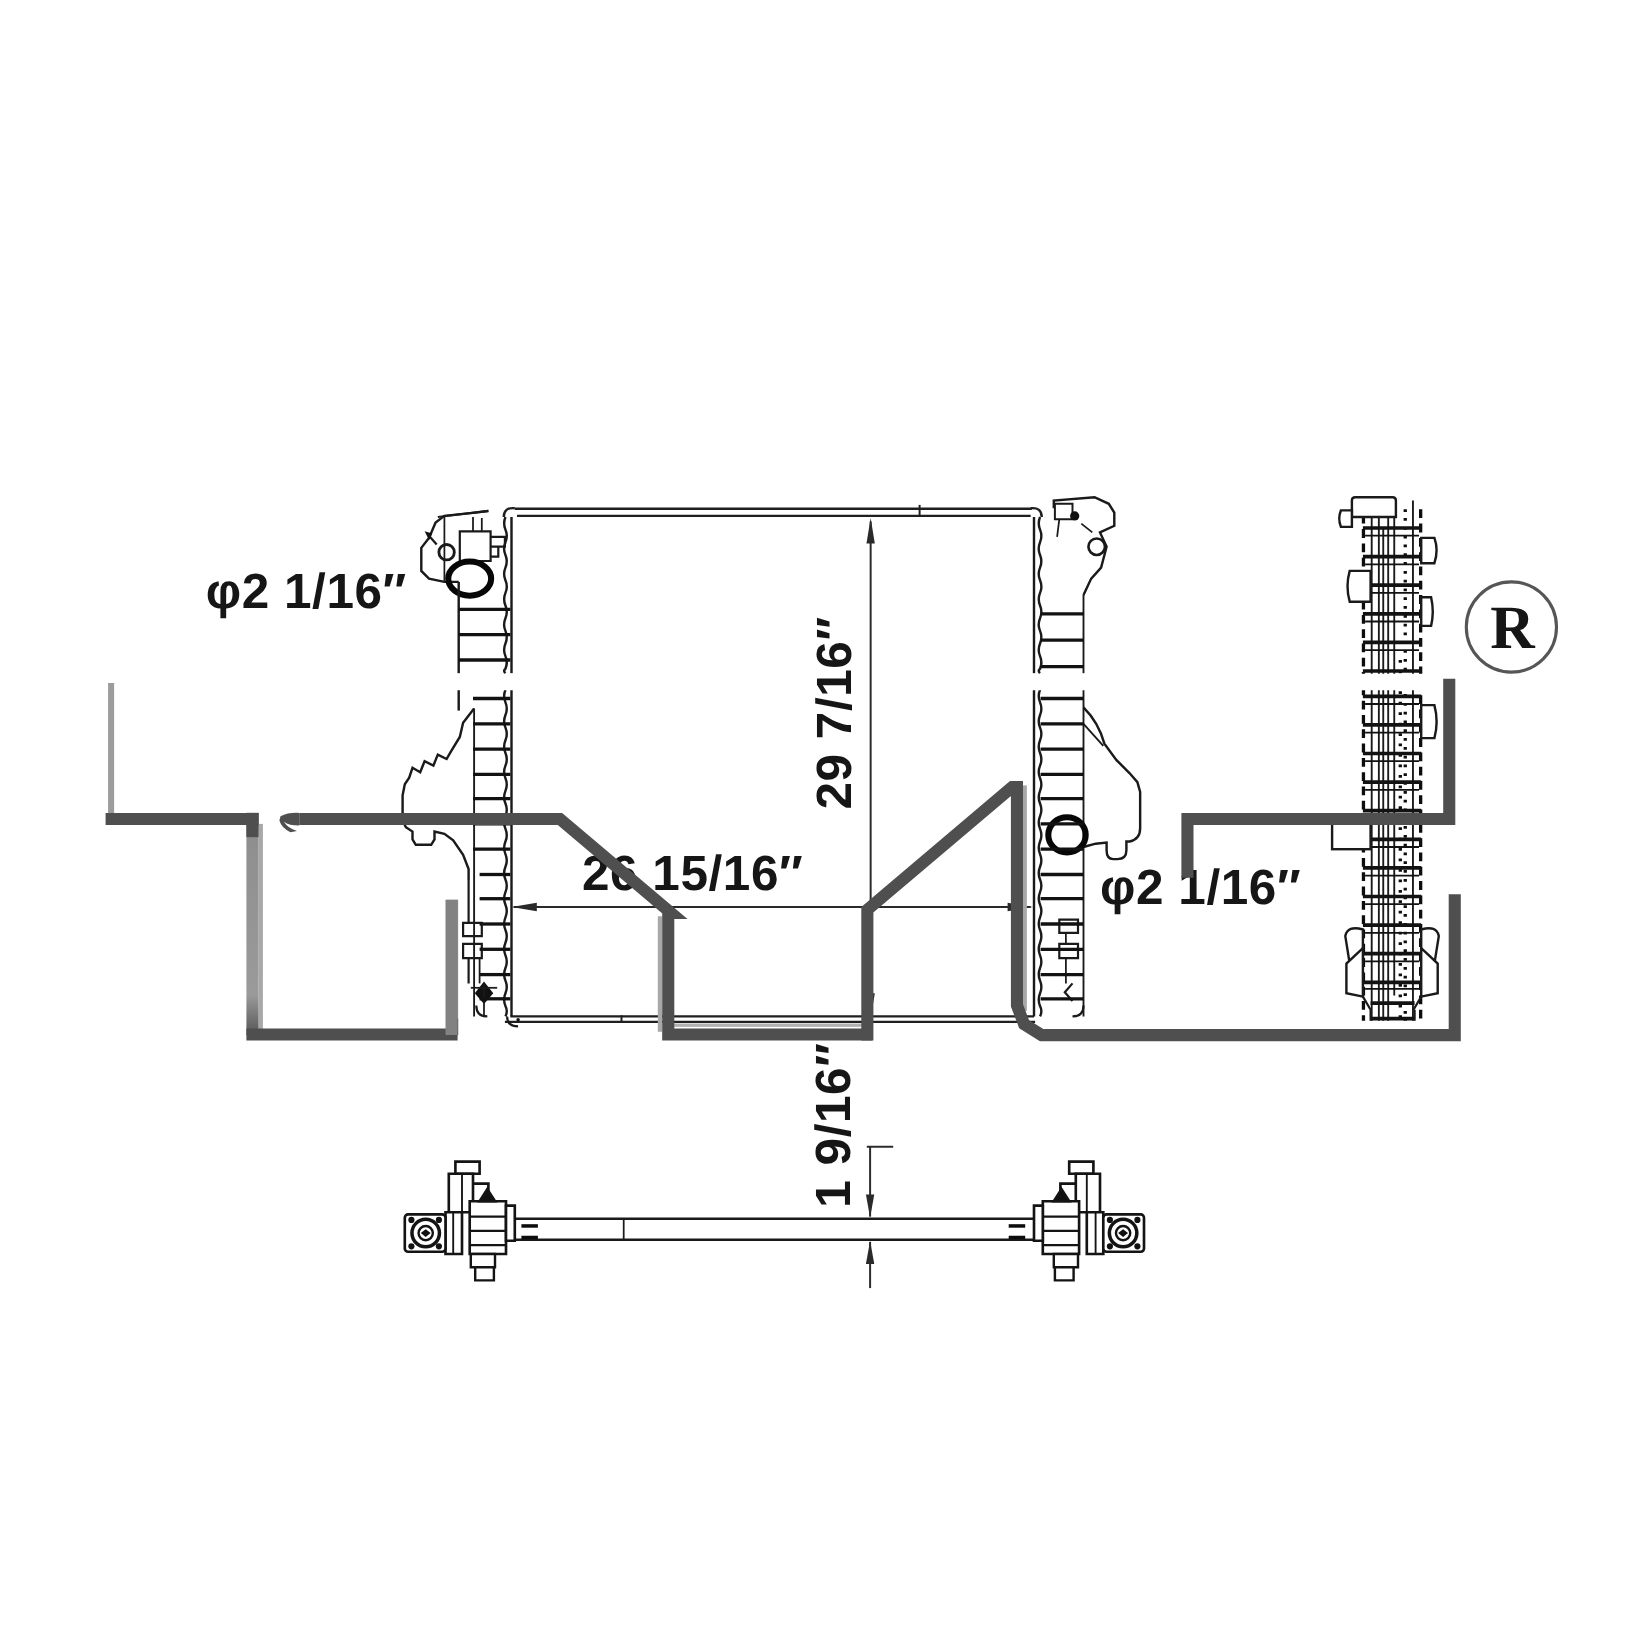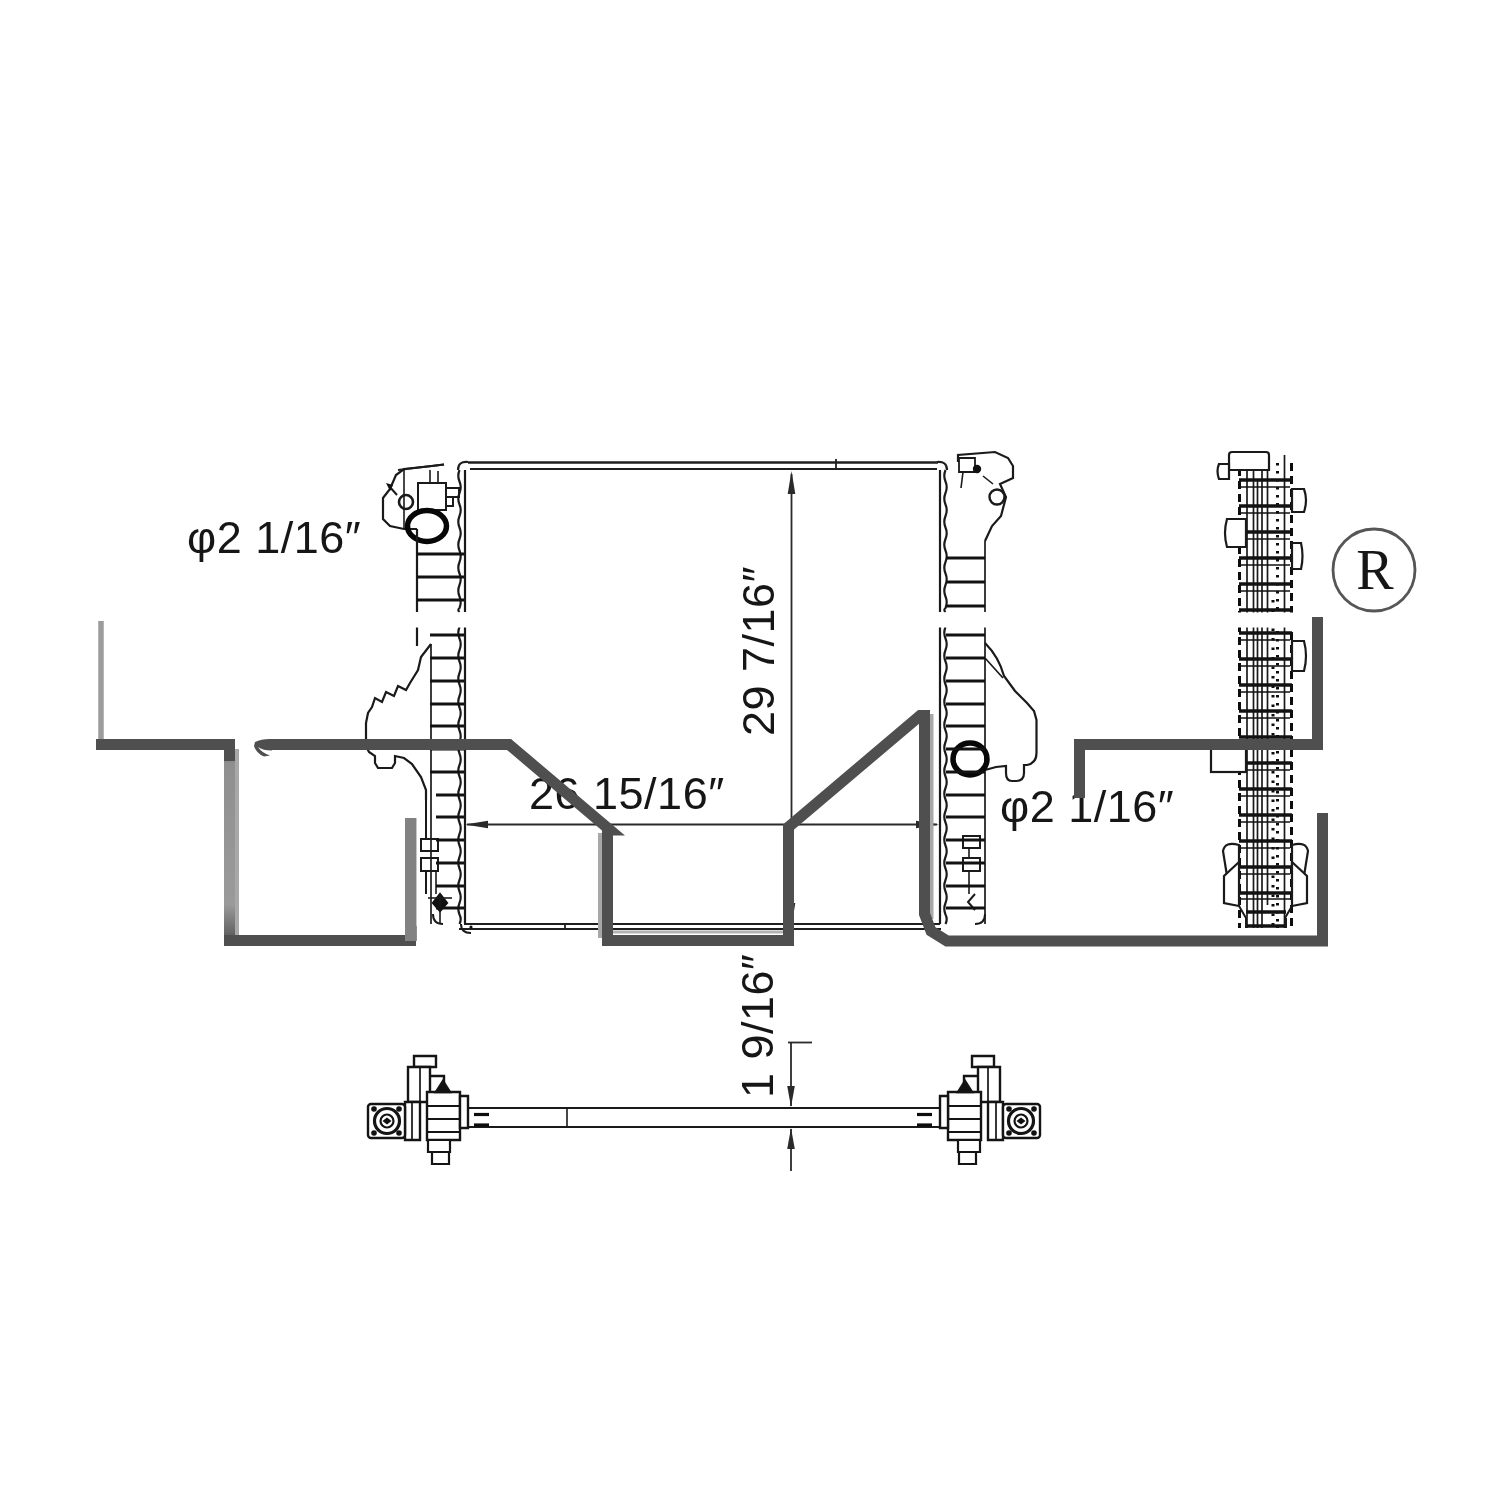--- a/index.html
+++ b/index.html
@@ -1,17 +1,17 @@
 <!DOCTYPE html>
 <html><head>
 <meta charset="utf-8">
 <style>
   html,body { margin:0; padding:0; background:#ffffff; }
   .page { position:relative; width:1500px; height:1500px; background:#ffffff; overflow:hidden;
-          font-family:"Liberation Sans", sans-serif; }
+          font-family:"Liberation Sans", sans-serif;font-weight:bold; }
   svg { position:absolute; left:0; top:0; }
   text { fill:#161616; }
 </style>
 </head>
 <body>
 <div class="page">
 <svg width="1500" height="1500" viewBox="0 0 1500 1500">
   <defs>
     <linearGradient id="vg" x1="0" y1="0" x2="0" y2="1">
       <stop offset="0" stop-color="#4f4f4f"></stop>

